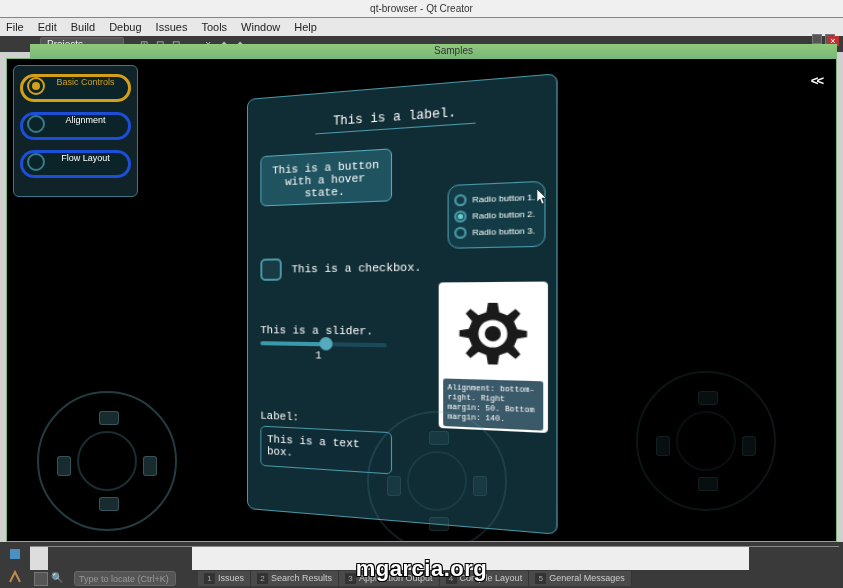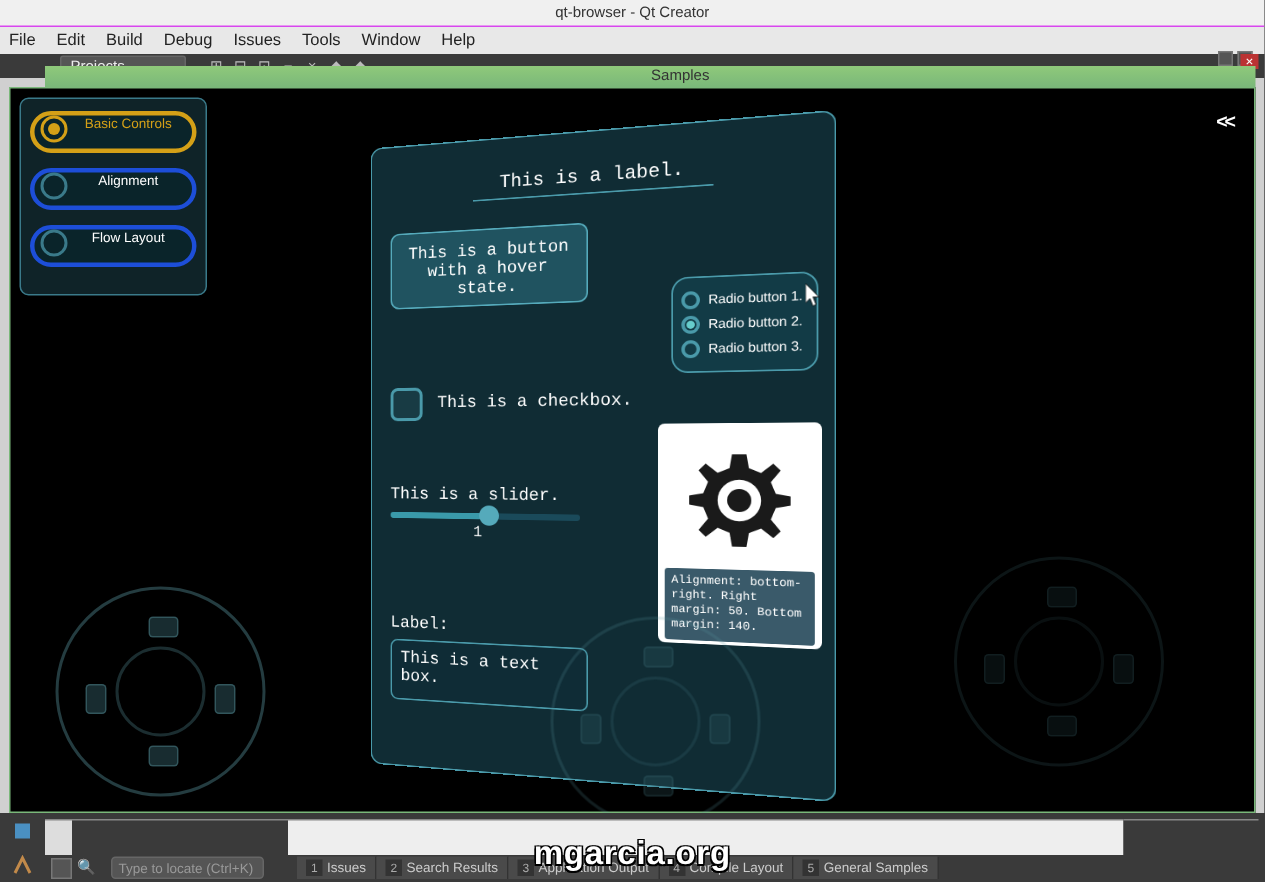--- a/index.html
+++ b/index.html
@@ -237,18 +237,18 @@
     <div class="status-item">
         <span class="status-num">3</span>
         <span>Application Output</span>
       </div>
     <div class="status-item">
         <span class="status-num">4</span>
         <span>Compile Layout</span>
       </div>
     <div class="status-item">
         <span class="status-num">5</span>
-        <span>General Samples</span>
+        <span>General Messages</span>
       </div>
   </div>
 </div>
 
 <div class="watermark">mgarcia.org</div>
 
 </body></html>

